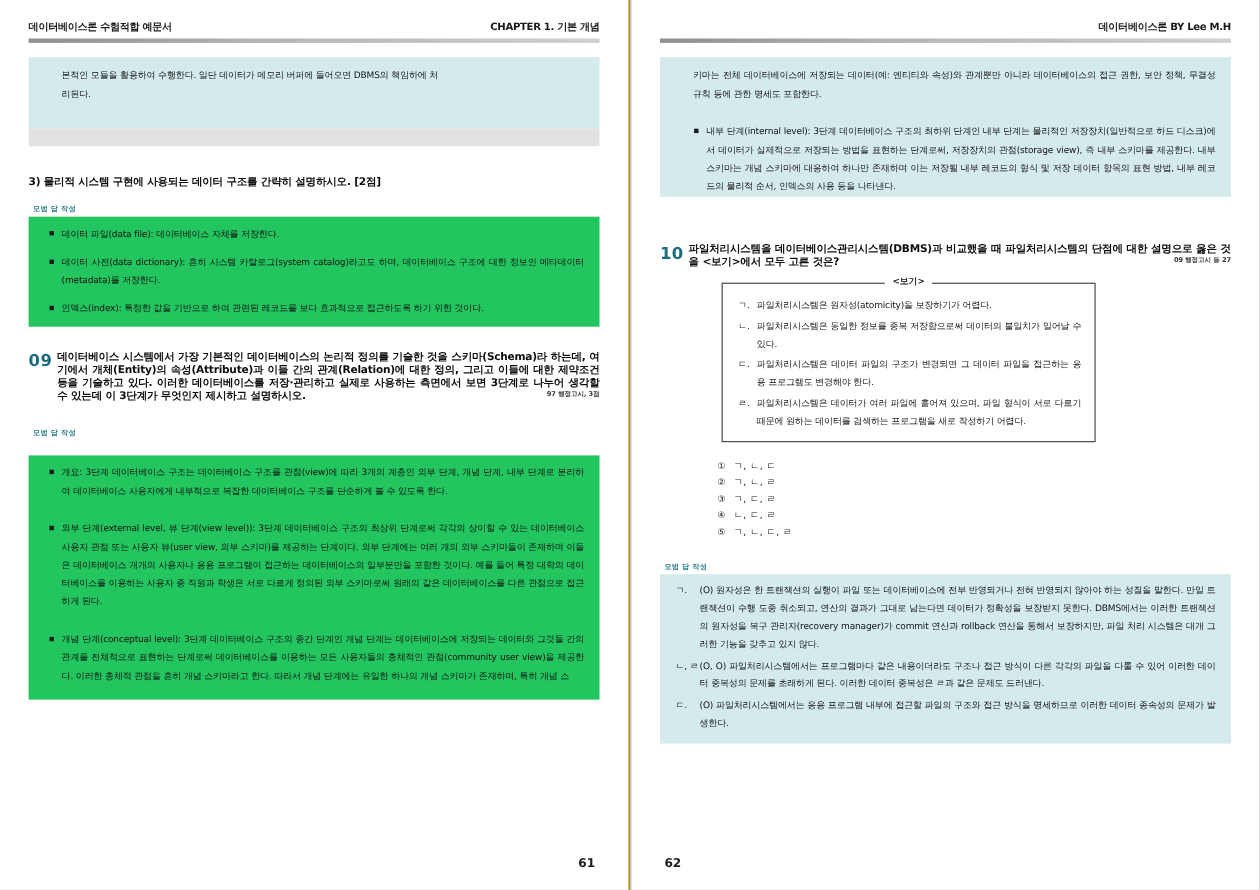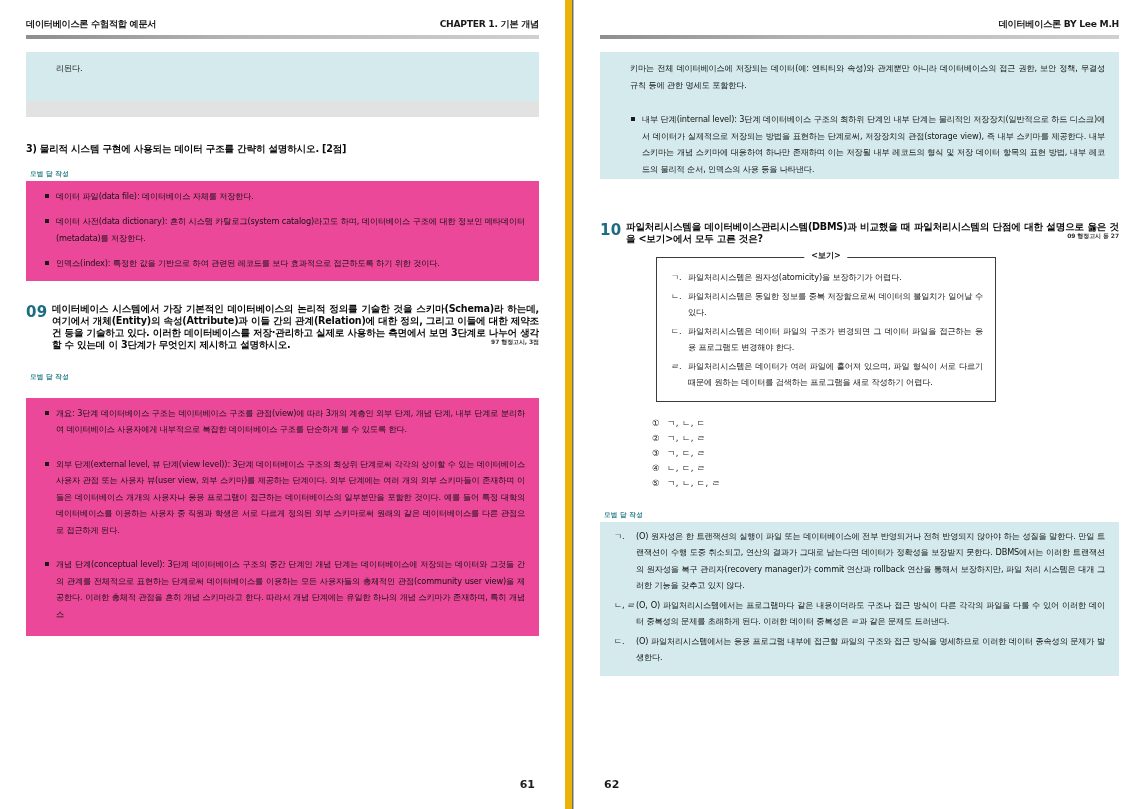--- a/index.html
+++ b/index.html
@@ -22,21 +22,21 @@
   }
   .page {
     position: relative;
     background: #ffffff;
     height: 809px;
     box-sizing: border-box;
     overflow: hidden;
   }
   .page-left {
     width: 572px;
-    border-right: 7px solid #eab308;
+    border-right: 1px solid #eab308;
   }
   .page-right {
     width: 572px;
     border-left: 1px solid #b8b8b8;
   }
   .gutter {
     width: 1px;
     background: #6e6e6e;
   }
 
@@ -168,21 +168,21 @@
   }
   .answer-label {
     font-size: 6.6px;
     font-weight: bold;
     color: #2b7f8c;
     letter-spacing: 0.2px;
     margin-left: 4px;
     margin-bottom: 2px;
   }
   .answer-box {
-    background: #ec4899;
+    background: #22c55e;
     padding: 7px 14px 9px 18px;
     box-sizing: border-box;
   }
   .ans-item {
     position: relative;
     padding-left: 12px;
     margin-top: 9px;
   }
   .ans-item:first-child { margin-top: 0; }
   .ans-item .bullet-sq {
@@ -297,20 +297,21 @@
 
     <div class="runhead">
       <div class="rh-left">데이터베이스론 수험적합 예문서</div>
       <div class="rh-right">CHAPTER 1. 기본 개념</div>
       <div class="rh-rule"></div>
     </div>
 
     <div class="colbody">
 
       <div class="tintbox pad-left">
+        <p class="ktext">본적인 모듈을 활용하여 수행한다. 일단 데이터가 메모리 버퍼에 들어오면 DBMS의 책임하에 처</p>
         <p class="ktext">리된다.</p>
         <div class="gap-md"></div>
       </div>
       <div class="tintbox-foot"></div>
 
       <div class="sub-q">3) 물리적 시스템 구현에 사용되는 데이터 구조를 간략히 설명하시오. [2점]</div>
 
       <div class="answer-wrap">
         <div class="answer-label">모범 답 작성</div>
         <div class="answer-box">

